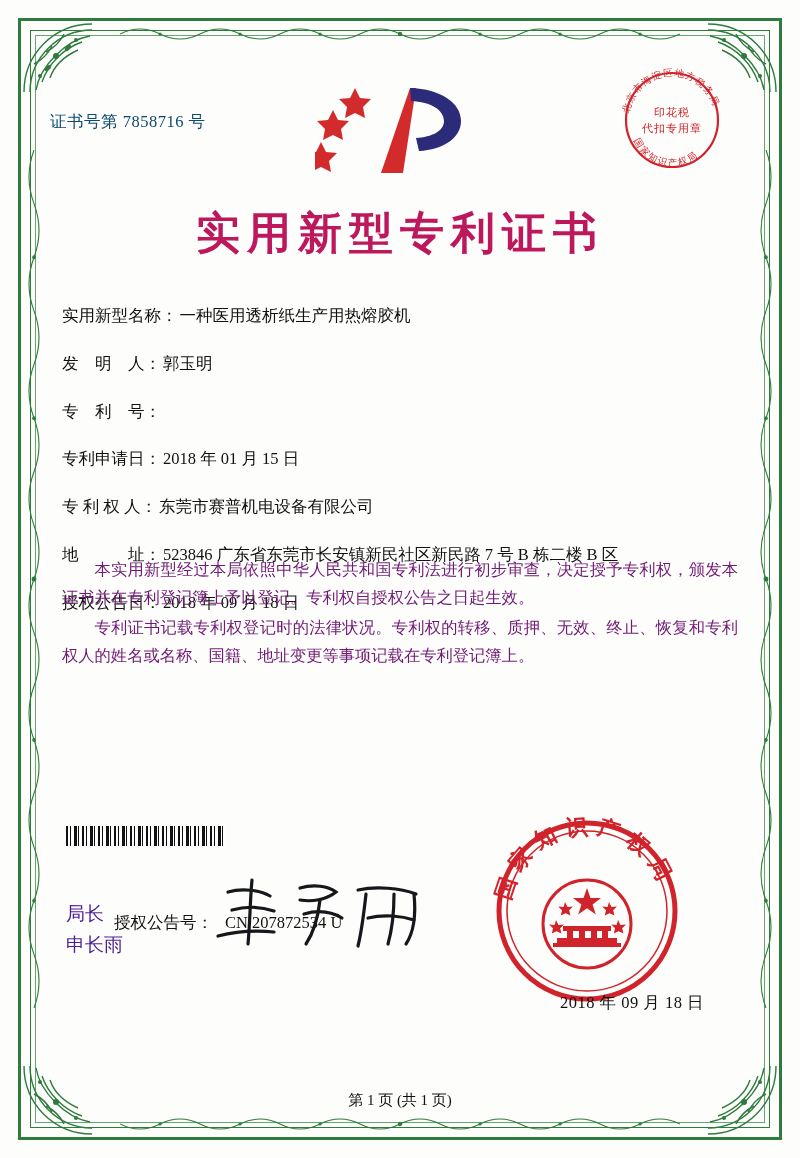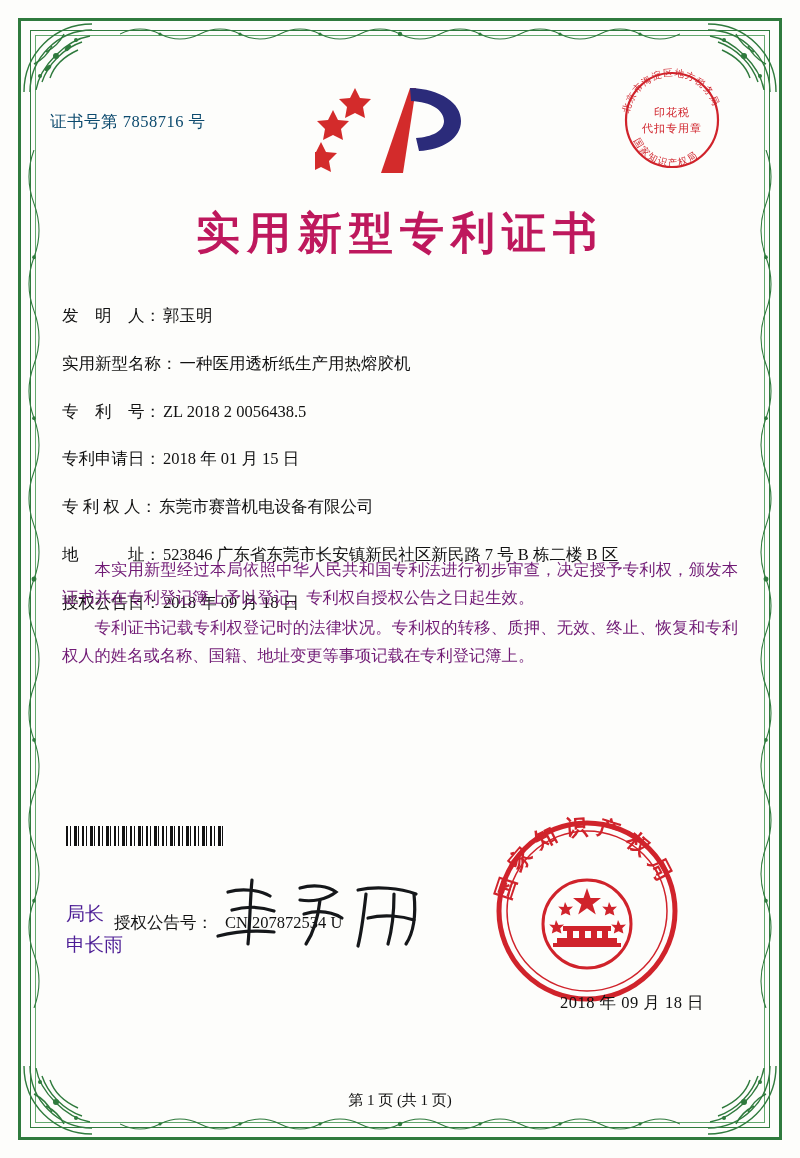--- a/index.html
+++ b/index.html
@@ -423,30 +423,29 @@
         </text>
         <text x="60" y="52" text-anchor="middle" font-size="11" fill="#d0232b" font-family="'DejaVu Serif',serif" letter-spacing="1">印花税</text>
         <text x="60" y="68" text-anchor="middle" font-size="11" fill="#d0232b" font-family="'DejaVu Serif',serif" letter-spacing="1">代扣专用章</text>
       </svg>
     </div>
 
     <div class="title">实用新型专利证书</div>
 
     <div class="fields">
       <div class="frow">
+        <span class="flabel">实用新型名称：</span>
+        <span class="fvalue">一种医用透析纸生产用热熔胶机</span>
+      </div>
+      <div class="frow">
         <span class="flabel">发　明　人：</span>
         <span class="fvalue">郭玉明</span>
       </div>
       <div class="frow">
-        <span class="flabel">实用新型名称：</span>
-        <span class="fvalue">一种医用透析纸生产用热熔胶机</span>
-      </div>
-      <div class="frow">
         <span class="flabel">专　利　号：</span>
-        <span class="fvalue">ZL 2018 2 0056438.5</span>
       </div>
       <div class="frow">
         <span class="flabel">专利申请日：</span>
         <span class="fvalue">2018 年 01 月 15 日</span>
       </div>
       <div class="frow">
         <span class="flabel">专 利 权 人：</span>
         <span class="fvalue">东莞市赛普机电设备有限公司</span>
       </div>
       <div class="frow">

